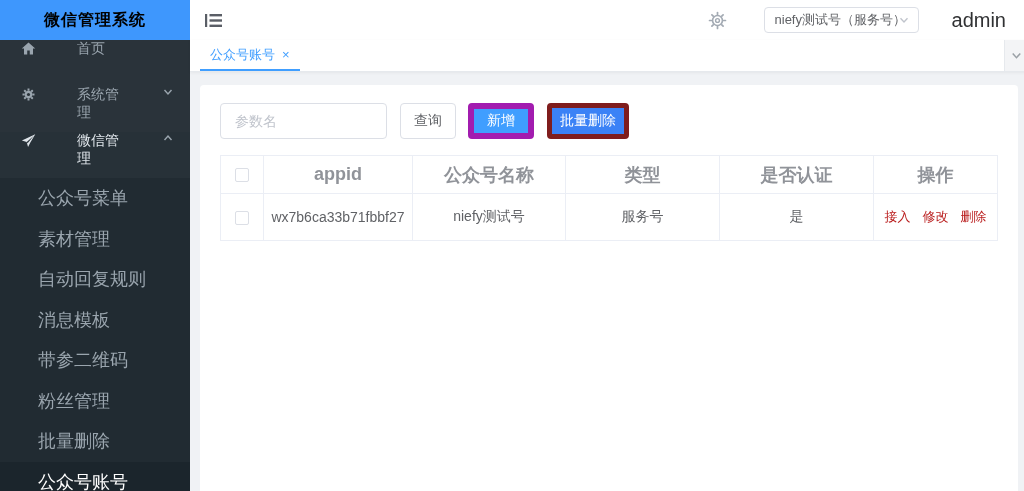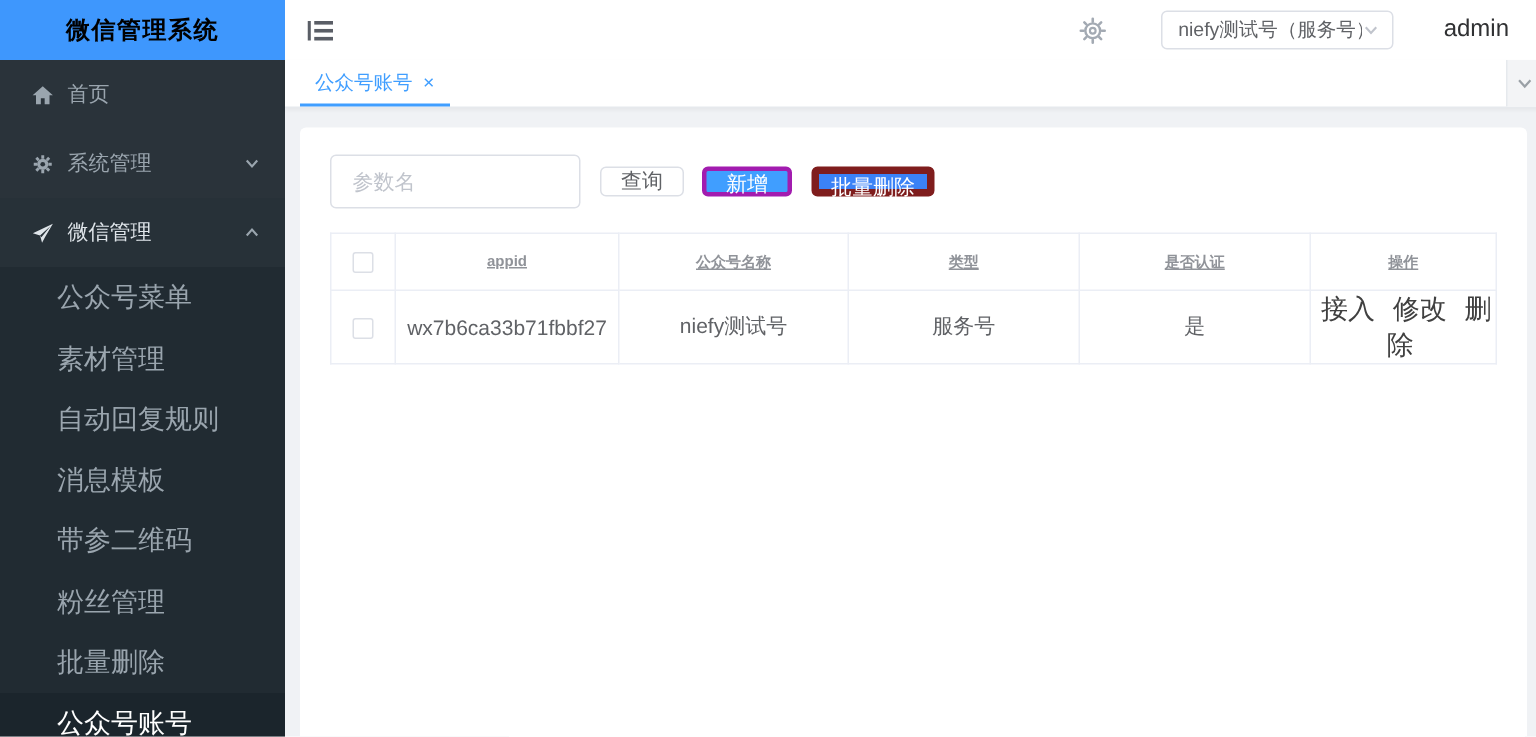--- a/index.html
+++ b/index.html
@@ -9,77 +9,77 @@
     display:flex;
     background:#f0f2f5;
     color:#606266;
   }
 
   
   .sidebar { width:190px; min-width:190px; height:100%; background:#2a333a; display:flex; flex-direction:column; }
   .logo { height:40px; background:#3e97fd; color:#000000; font-size:16px; font-weight:bold;
           display:flex; align-items:center; justify-content:center; letter-spacing:1px; }
   .menu { flex:1; overflow:hidden; }
-  .menu-item { height:46px; display:flex; align-items:center; padding:0 16px 0 20px;
-               font-size:14px; color:#9aa5ae; cursor:pointer; }
+  .menu-item { height:46px; display:flex; align-items:flex-start; padding:0 16px 0 20px;
+               font-size:14px; color:#9aa5ae; cursor:pointer;gap:32px; }
   .menu-item .mi-icon { width:16px; height:16px; display:flex; align-items:center; justify-content:center; }
   .menu-item .mi-label { margin-left:9px; flex:1; }
   .menu-item .mi-caret { width:12px; height:12px; }
   .menu-item.parent-active { color:#dfe5ea; background:#273138; }
   .submenu { background:#212b32; }
   .submenu-item { height:40.5px; display:flex; align-items:center; padding-left:38px;
                   font-size:18px; color:#9aa5ae; cursor:pointer; }
   .submenu-item.active { color:#ffffff; background:#1b252c; }
 
   
   .main { flex:1; display:flex; flex-direction:column; height:100%; }
 
   .topbar { height:40px; background:#fff; display:flex; align-items:center; padding:0 22px 0 15px; }
   .hamburger { width:18px; height:16px; cursor:pointer; display:flex; align-items:center; }
   .topbar-spacer { flex:1; }
   .gear-btn { width:20px; height:20px; margin-right:36px; cursor:pointer; display:flex; align-items:center; justify-content:center; }
   .account-select { width:155px; height:26px; border:1px solid #dcdfe6; border-radius:4px;
                     display:flex; align-items:center; padding:0 8px 0 10px; font-size:13px; color:#606266;
                     background:#fff; cursor:pointer; }
   .account-select .as-label { flex:1; white-space:nowrap; overflow:hidden; }
-  .username { margin-left:33px; font-size:16px; color:#303133; }
+  .username { margin-left:33px; font-size:20px; color:#303133; }
 
   .tabbar { height:32px; background:#fff; border-bottom:1px solid #e6e9ed;
             box-shadow:0 1px 3px rgba(0,0,0,.05); display:flex; align-items:stretch; position:relative; z-index:2; }
   .tab { margin-left:10px; padding:0 10px; display:flex; align-items:center; gap:7px;
          color:#409eff; font-size:13px; border-bottom:2px solid #409eff; cursor:pointer; }
   .tab-close { font-size:13px; line-height:1; color:#409eff; cursor:pointer; }
   .tabbar-spacer { flex:1; }
   .tab-more { width:24px; background:#f3f4f6; border-left:1px solid #e6e9ed;
               display:flex; align-items:center; justify-content:center; cursor:pointer; }
 
   .content { flex:1; padding:13px 10px 0 10px; overflow:hidden; }
   .card { background:#fff; border-radius:4px; height:calc(100% + 10px); padding:18px 20px; }
 
   
   .search-row { display:flex; align-items:center; }
   .search-input { width:167px; height:36px; border:1px solid #dcdfe6; border-radius:4px;
                   padding:0 14px; font-size:14px; color:#606266; outline:none;
                   font-family:"Liberation Sans","DejaVu Sans",sans-serif; }
   .search-input::placeholder { color:#c0c4cc; }
-  .btn { height:20px; border-radius:4px; font-size:14px; cursor:pointer; white-space:nowrap;
+  .btn { height:36px; border-radius:4px; font-size:14px; cursor:pointer; white-space:nowrap;
          font-family:"Liberation Sans","DejaVu Sans",sans-serif;text-align:right; }
   .btn-plain { margin-left:13px; padding:0 13px; background:#fff; border:1px solid #dcdfe6; color:#606266; }
-  .btn-primary { margin-left:12px; padding:0 13px; background:#409eff; border:3px solid #a21caf; color:#fff; }
+  .btn-primary { margin-left:12px; padding:0 13px; background:#409eff; border:6px solid #a21caf; color:#fff; }
   .btn-danger-disabled { margin-left:13px; padding:0 8px; background:#3b82f6; border:5px solid #7f1d1d;
                          color:#fff; cursor:not-allowed; }
 
   
   .data-table { margin-top:16px; width:100%; border-collapse:collapse; table-layout:fixed; }
   .data-table th, .data-table td { border:1px solid #ebeef5; text-align:center; padding:0; }
-  .data-table th { height:38px; font-size:10px; font-weight:bold; color:#909399;text-decoration:underline; }
+  .data-table th { height:38px; font-size:18px; font-weight:bold; color:#909399; }
   .data-table td { height:47px; font-size:14px; color:#606266; }
   .checkbox { display:inline-block; width:14px; height:14px; border:1px solid #dcdfe6;
               border-radius:2px; background:#fff; vertical-align:middle; cursor:pointer; }
-  .op-link { color:#404040; font-size:18px; text-decoration:none; margin:0 4px; cursor:pointer; }
+  .op-link { color:#b91c1c; font-size:13px; text-decoration:none; margin:0 4px; cursor:pointer; }
 
   svg { display:block; }
 </style>
 </head>
 <body>
 
 <aside class="sidebar">
   <div class="logo">微信管理系统</div>
 
   <nav class="menu">

